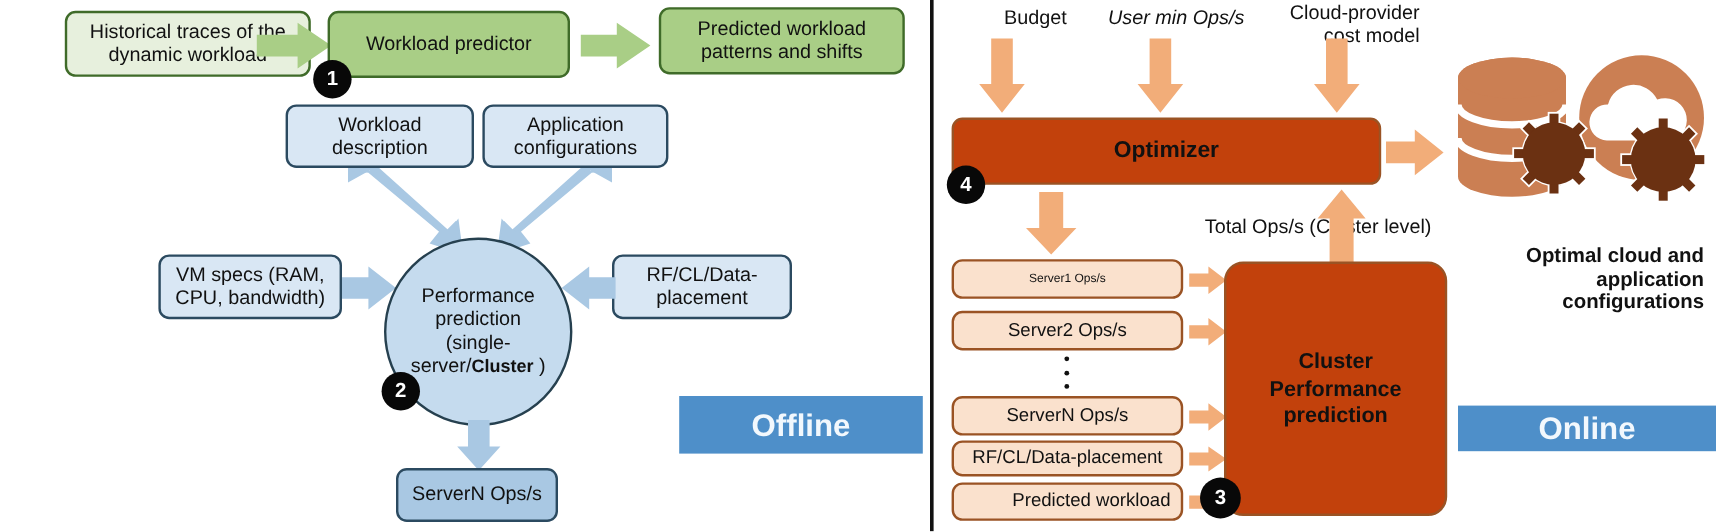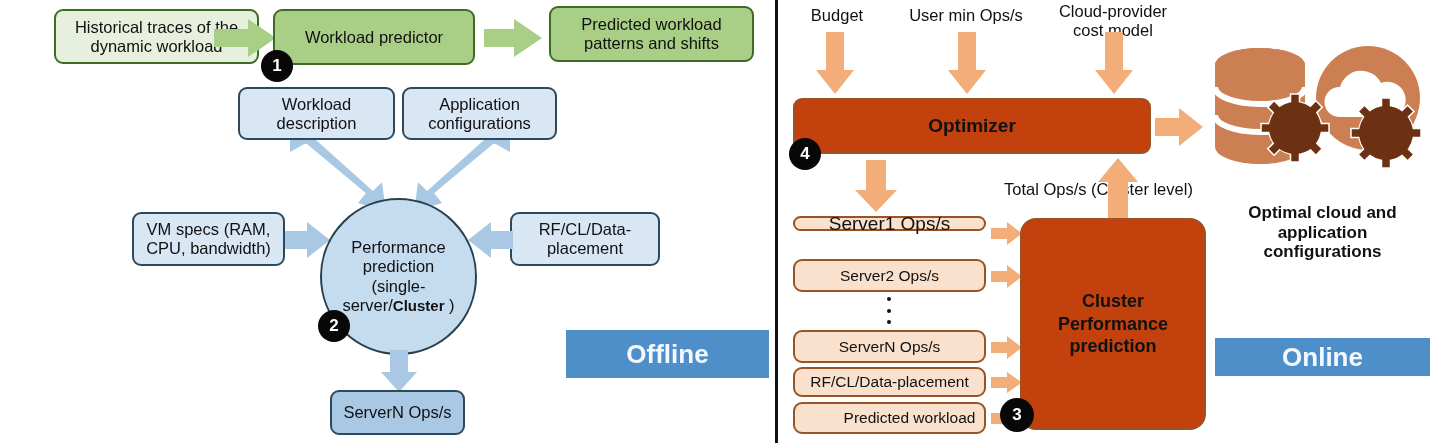--- a/index.html
+++ b/index.html
@@ -91,21 +91,21 @@
     font-size: 26px;
     display: flex;
     align-items: center;
     justify-content: center;
   }
 
   
   .lbl {
     color: #111111;
     font-size: 16.5px;
-    text-align: center;
+    text-align: right;
     line-height: 1.15;
   }
   .lbl-bold { font-weight: bold; font-size: 17px; }
 
   .divider {
     background: #111111;
   }
 
   svg.arrow { position: absolute; overflow: visible; }
 
@@ -210,21 +210,21 @@
     <span>ServerN Ops/s</span>
   </div>
 
   <div class="abs banner" style="left:566px; top:330px; width:203px; height:48px;">
     <span>Offline</span>
   </div>
 
   <div class="abs lbl" style="left:785px; top:6px; width:104px;">
     <span>Budget</span>
   </div>
-  <div class="abs lbl" style="left:895px; top:6px; width:142px;">
+  <div class="abs lbl" style="left:895px; top:6px; width:142px;font-style:italic;">
     <span>User min Ops/s</span>
   </div>
   <div class="abs lbl" style="left:1043px; top:2px; width:140px;">
     <span>Cloud-provider cost model</span>
   </div>
 
   <svg class="arrow" style="left:816px; top:32px;" width="38" height="62" viewBox="0 0 38 62">
     <polygon points="10,0 28,0 28,38 38,38 19,62 0,38 10,38" fill="#f2ad79"></polygon>
   </svg>
   <svg class="arrow" style="left:948px; top:32px;" width="38" height="62" viewBox="0 0 38 62">
@@ -251,21 +251,21 @@
   </svg>
 
   <div class="abs lbl" style="left:1004px; top:180px; width:230px; text-align:left;">
     <span>Total Ops/s (Cluster level)</span>
   </div>
 
   <svg class="arrow" style="left:1098px; top:158px;" width="40" height="62" viewBox="0 0 40 62">
     <polygon points="20,0 40,24 30,24 30,62 10,62 10,24 0,24" fill="#f2ad79"></polygon>
   </svg>
 
-  <div class="abs box box-orange-light" style="left:793px; top:216px; width:193px; height:15px; font-size:19px;">
+  <div class="abs box box-orange-light" style="left:793px; top:216px; width:193px; height:33px; font-size:10px;">
     <span>Server1 Ops/s</span>
   </div>
   <svg class="arrow" style="left:991px; top:222px;" width="31" height="23" viewBox="0 0 31 23">
     <polygon points="0,6 16,6 16,0 31,11.5 16,23 16,17 0,17" fill="#f2ad79"></polygon>
   </svg>
 
   <div class="abs box box-orange-light" style="left:793px; top:259px; width:193px; height:33px; font-size:15.5px;">
     <span>Server2 Ops/s</span>
   </div>
   <svg class="arrow" style="left:991px; top:265px;" width="31" height="23" viewBox="0 0 31 23">

